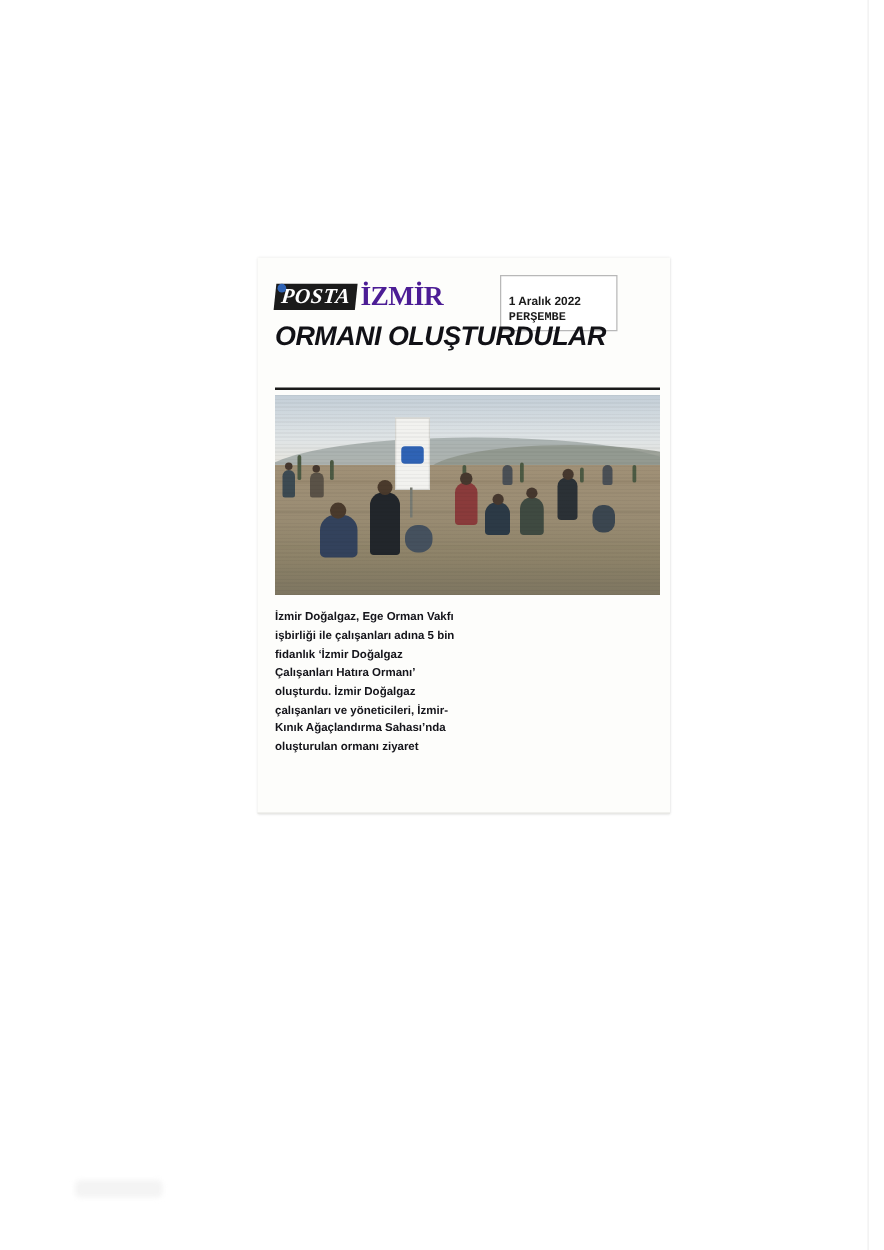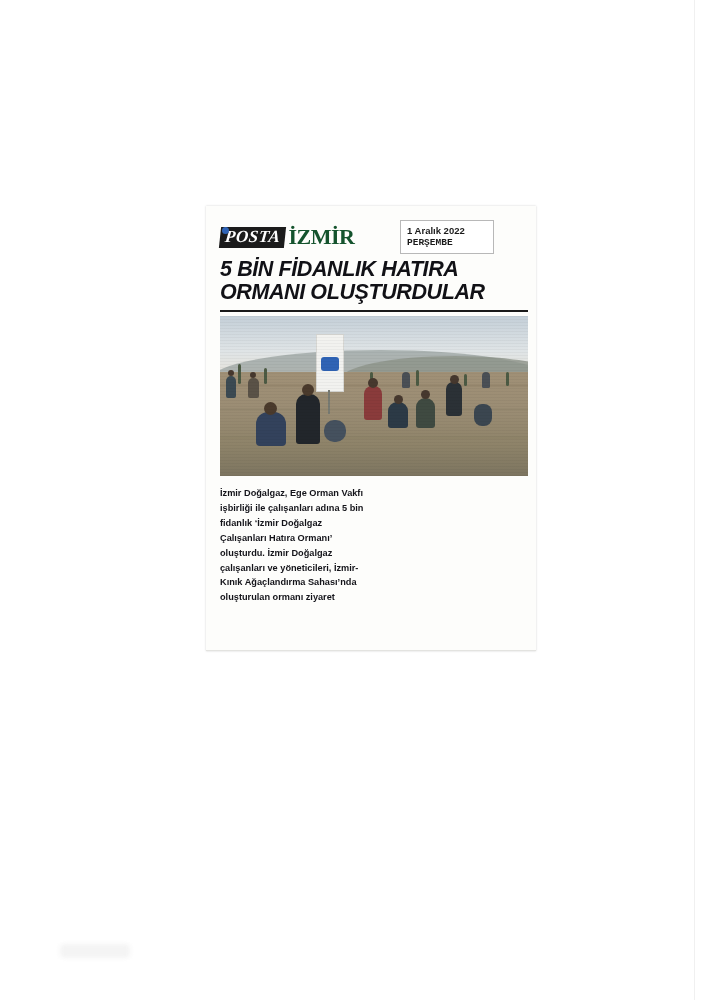--- a/index.html
+++ b/index.html
@@ -76,36 +76,36 @@
   .logo-dot {
     position: absolute;
     left: 2px;
     top: 1px;
     width: 7px;
     height: 7px;
     border-radius: 50%;
     background: #2f63b5;
   }
   .logo-city {
-    color: #14532d;
+    color: #4c1d95;
     font-family: "Liberation Serif", serif;
     font-weight: bold;
     font-size: 22px;
     letter-spacing: -0.5px;
     margin-left: 3px;
     line-height: 1;
   }
   .date-box {
     position: absolute;
     left: 180px;
     top: 0;
     width: 94px;
     border: 1px solid #b8b8b8;
     background: #ffffff;
-    padding: 4px 5px 4px 6px;
+    padding: 15px 5px 4px 6px;
     box-sizing: border-box;
   }
   .date-line1 {
     font-size: 9.5px;
     font-weight: bold;
     color: #1a1a1a;
     line-height: 1.25;
   }
   .date-line2 {
     font-size: 9.5px;
@@ -282,21 +282,20 @@
       <span class="logo-dot"></span>
       <span class="logo-city">İZMİR</span>
     </div>
     <div class="date-box">
       <div class="date-line1">1 Aralık 2022</div>
       <div class="date-line2">PERŞEMBE</div>
     </div>
   </div>
 
   <div class="headline">
-    <span>5 BİN FİDANLIK HATIRA</span>
     <span class="l2">ORMANI OLUŞTURDULAR</span>
   </div>
 
   <div class="rule"></div>
 
   <div class="photo">
     <div class="sky"></div>
     <div class="hill-far"></div>
     <div class="hill-mid"></div>
     <div class="ground"></div>

